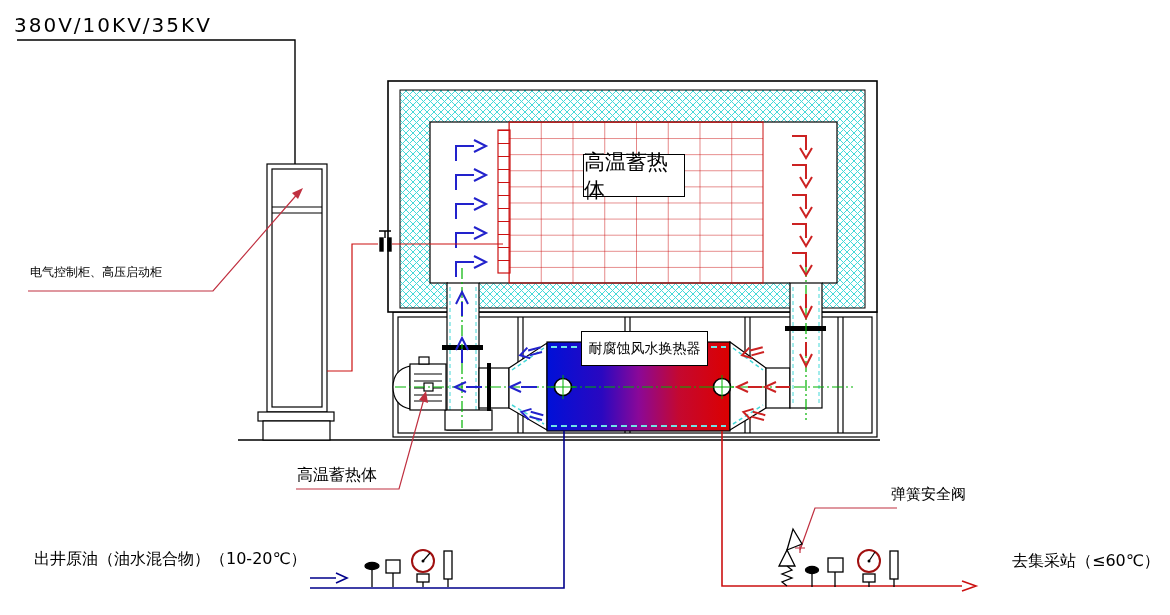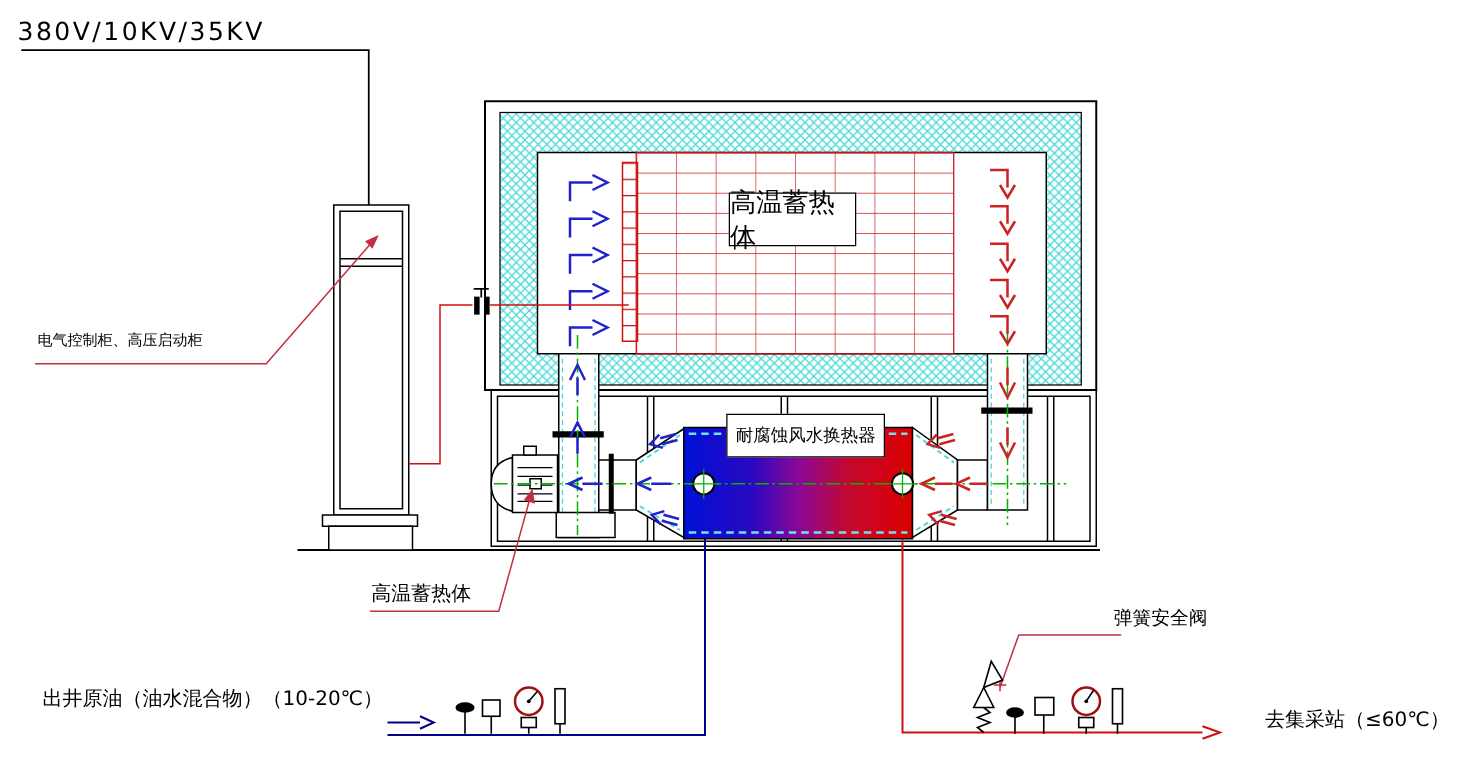--- a/index.html
+++ b/index.html
@@ -5,21 +5,21 @@
   html,body{margin:0;padding:0;background:#fff;}
   #canvas{position:relative;width:1170px;height:615px;background:#ffffff;overflow:hidden;
           font-family:"DejaVu Sans","Liberation Sans",sans-serif;}
   #diagram{position:absolute;left:0;top:0;}
   .label{position:absolute;color:#000;white-space:nowrap;line-height:1.1;}
   .lbl-power{left:14px;top:14px;font-size:20px;letter-spacing:2px;}
   .lbl-cabinet{left:30px;top:266px;font-size:12px;}
   .lbl-fan{left:297px;top:466px;font-size:16px;}
   .lbl-safety{left:851px;top:486px;font-size:15px;margin-left:40px;}
   .lbl-oilin{left:34px;top:550px;font-size:16px;}
-  .lbl-oilout{left:1012px;top:567px;font-size:16px;}
+  .lbl-oilout{left:1012px;top:552px;font-size:16px;}
   .titled-box{position:absolute;background:#fff;border:1px solid #000;display:flex;
               align-items:center;justify-content:center;color:#000;}
   .box-storage{left:583px;top:154px;width:100px;height:41px;font-size:21px;}
   .box-hx{left:581px;top:331px;width:125px;height:33px;font-size:14px;}
 </style>
 </head>
 <body>
 
 <div id="canvas">
 

